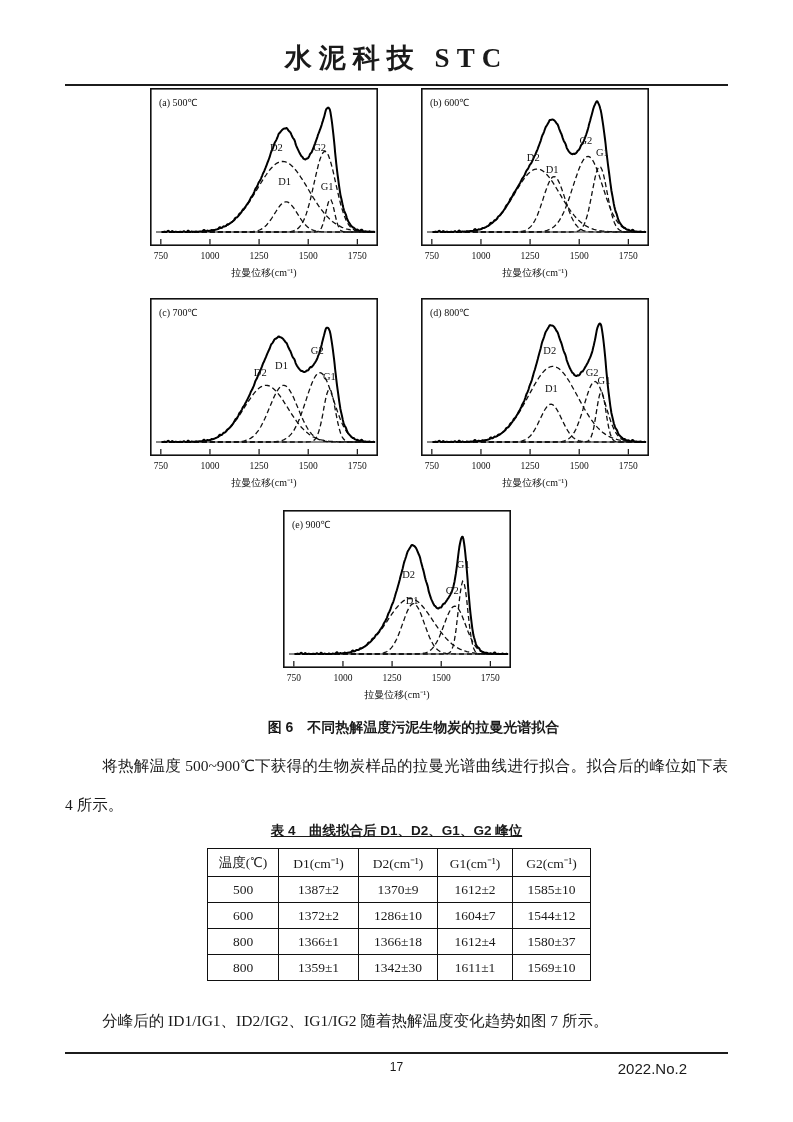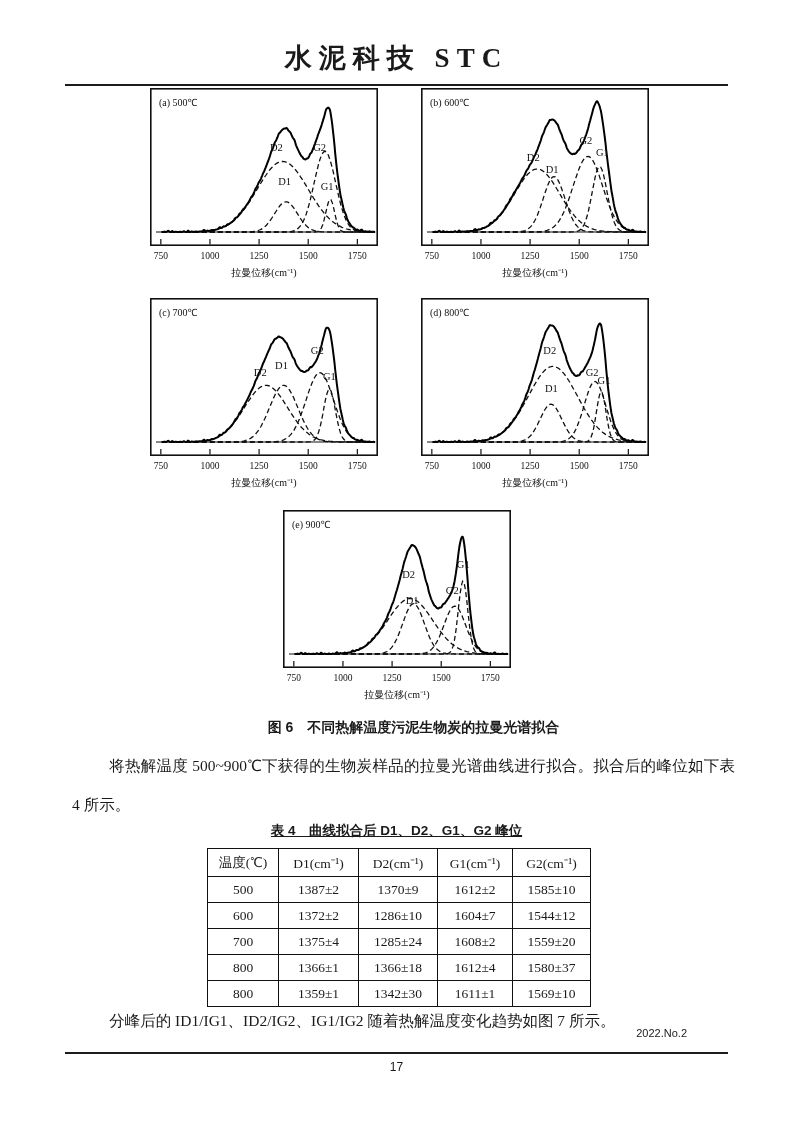--- a/index.html
+++ b/index.html
@@ -8,36 +8,36 @@
   .hdr-title{position:absolute;top:40px;left:0;width:100%;text-align:center;
         font-size:27px;font-weight:600;letter-spacing:7px;
         font-family:"Liberation Serif",serif;}
   .rule{position:absolute;left:65px;width:663px;height:2px;background:#1c1c1c;}
   .rule-top{top:84px;}
   .rule-bottom{top:1052px;}
   .panel{position:absolute;}
   .fig-caption{position:absolute;top:719px;left:0;width:100%;text-align:center;
         font-family:"Liberation Sans",sans-serif;font-weight:bold;font-size:14px;padding-left:17px;}
   .para{position:absolute;left:65px;width:663px;font-size:15.5px;line-height:39px;
-        text-align:justify;text-indent:2.4em;word-break:break-all;margin-left:7px;}
+        text-align:justify;text-indent:2.4em;word-break:break-all;}
   .para1{top:746px;}
   .para2{top:1006px;line-height:30px;}
   .tbl-title{position:absolute;top:822px;left:0;width:100%;text-align:center;
         font-family:"Liberation Sans",sans-serif;font-weight:bold;font-size:13.5px;text-decoration:underline;}
   table.peaks{position:absolute;top:848px;left:207px;border-collapse:collapse;
         font-size:13.5px;table-layout:fixed;}
   table.peaks th,table.peaks td{border:1.6px solid #111;text-align:center;
         font-weight:normal;padding:0;}
   table.peaks th{height:27px;text-align:center;}
   table.peaks td{height:25px;}
   .c0{width:70px}.c1{width:79px}.c2{width:78px}.c3{width:74px}.c4{width:77px}
   .footer-page{position:absolute;top:1060px;left:0;width:100%;text-align:center;
         font-family:"Liberation Sans",sans-serif;font-size:12px;}
-  .footer-issue{position:absolute;top:1027px;right:106px;
-        font-family:"Liberation Sans",sans-serif;font-size:11px;}
+  .footer-issue{position:absolute;top:1060px;right:106px;
+        font-family:"Liberation Sans",sans-serif;font-size:15px;}
   svg{display:block;overflow:visible;}
 </style>
 </head>
 <body>
 
 <div class="page">
 
   <div class="hdr-title">水泥科技 STC</div>
   <div class="rule rule-top"></div>
 
@@ -202,27 +202,20 @@
           <td class="c4">1585±10</td>
         </tr>
         <tr>
           <td class="c0">600</td>
           <td class="c1">1372±2</td>
           <td class="c2">1286±10</td>
           <td class="c3">1604±7</td>
           <td class="c4">1544±12</td>
         </tr>
         <tr>
-          <td class="c0">700</td>
-          <td class="c1">1375±4</td>
-          <td class="c2">1285±24</td>
-          <td class="c3">1608±2</td>
-          <td class="c4">1559±20</td>
-        </tr>
-        <tr>
           <td class="c0">800</td>
           <td class="c1">1366±1</td>
           <td class="c2">1366±18</td>
           <td class="c3">1612±4</td>
           <td class="c4">1580±37</td>
         </tr>
         <tr>
           <td class="c0">800</td>
           <td class="c1">1359±1</td>
           <td class="c2">1342±30</td>

